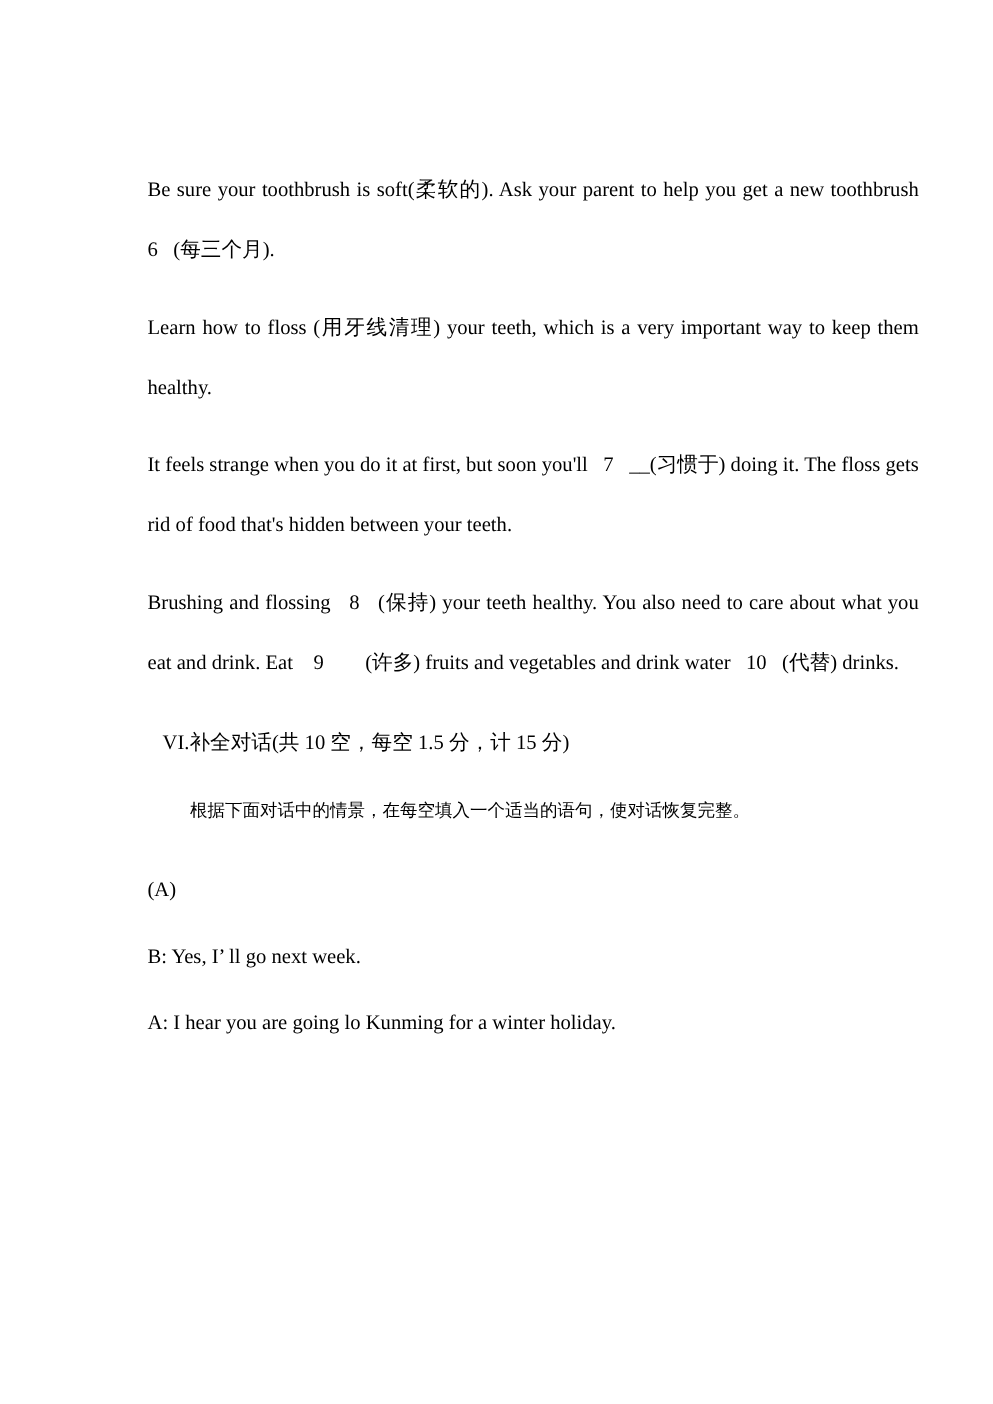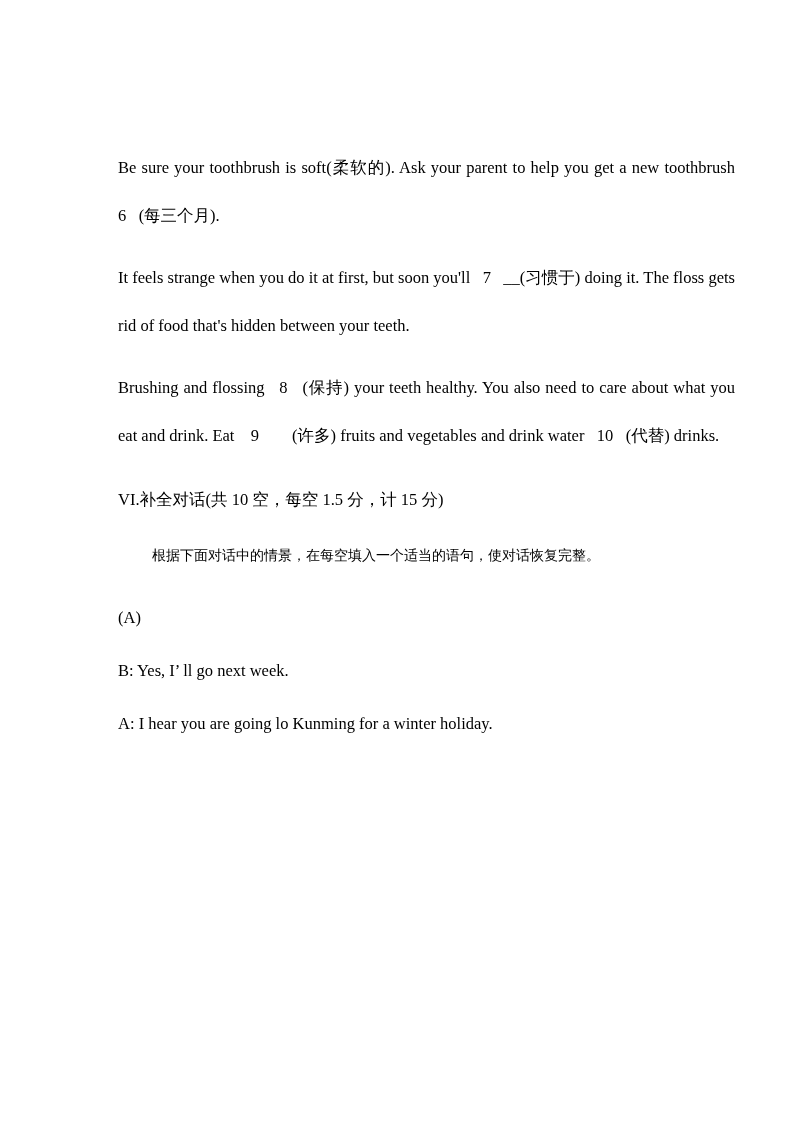--- a/index.html
+++ b/index.html
@@ -13,21 +13,21 @@
     height: 1123px;
     background: #ffffff;
     margin: 0 auto;
     overflow: hidden;
     font-family: "Liberation Serif", "DejaVu Serif", serif;
     color: #000000;
   }
   .content {
     position: absolute;
     left: 118px;
-    top: 144px;
+    top: 128px;
     width: 617px;
   }
 
   
   .para {
     font-size: 16.5px;
     line-height: 48px;
     text-align: justify;
     text-justify: inter-word;
     margin: 0 0 14px 0;
@@ -35,21 +35,21 @@
   }
   .para.last-block {
     margin-bottom: 16px;
     font-family: Liberation Serif, serif;
   }
 
   
   .section-heading {
     font-size: 16.5px;
     line-height: 48px;
-    margin: 14px 0 0 0;
+    margin: 14px 0 0 12px;
     text-align: left;
     white-space: pre-wrap;
   }
 
   
   .instruction {
     font-size: 14px;
     line-height: 48px;
     margin: 8px 0 0 0;
     text-indent: 34px;
@@ -75,20 +75,21 @@
   }
 </style>
 </head>
 <body>
 
 <div class="page">
   <div class="content">
 
     <p class="para">Be sure your toothbrush is soft(柔软的). Ask your parent to help you get a new toothbrush    6   (每三个月).</p>
 
+    <p class="para">Learn how to floss (用牙线清理) your teeth, which is a very important way to keep them healthy.</p>
 
     <p class="para">It feels strange when you do it at first, but soon you'll   7   __(习惯于) doing it. The floss gets rid of food that's hidden between your teeth.</p>
 
     <p class="para last-block">Brushing and flossing   8   (保持) your teeth healthy. You also need to care about what you eat and drink. Eat    9        (许多) fruits and vegetables and drink water   10   (代替) drinks.</p>
 
     <p class="section-heading">VI.补全对话(共 10 空，每空 1.5 分，计 15 分)</p>
 
     <p class="instruction">根据下面对话中的情景，在每空填入一个适当的语句，使对话恢复完整。</p>
 
     <p class="part-label">(A)</p>

